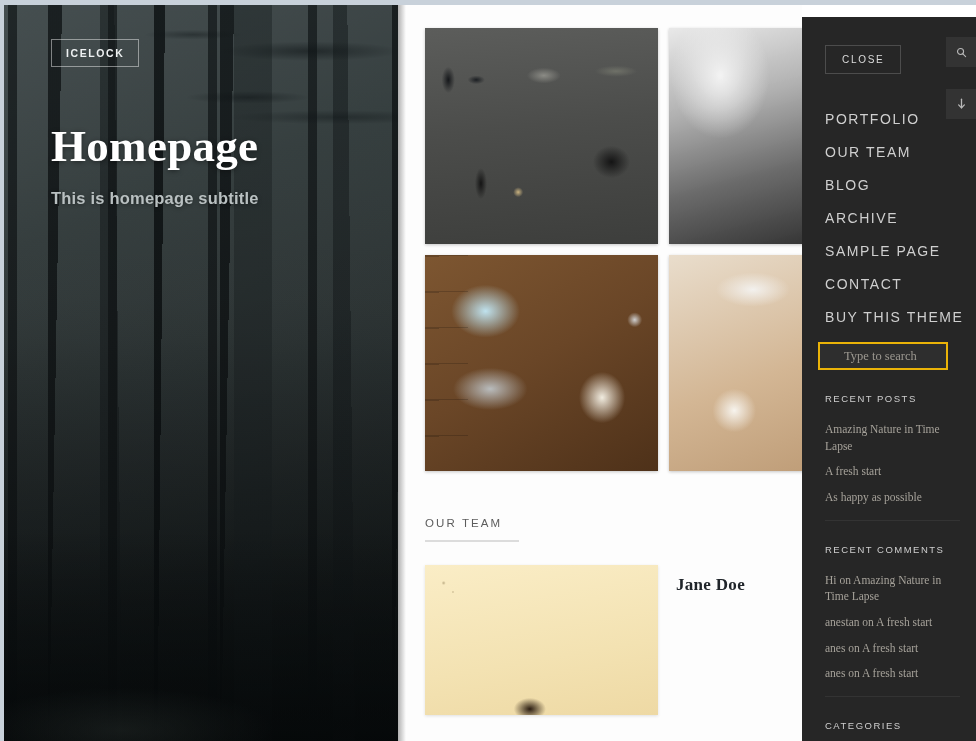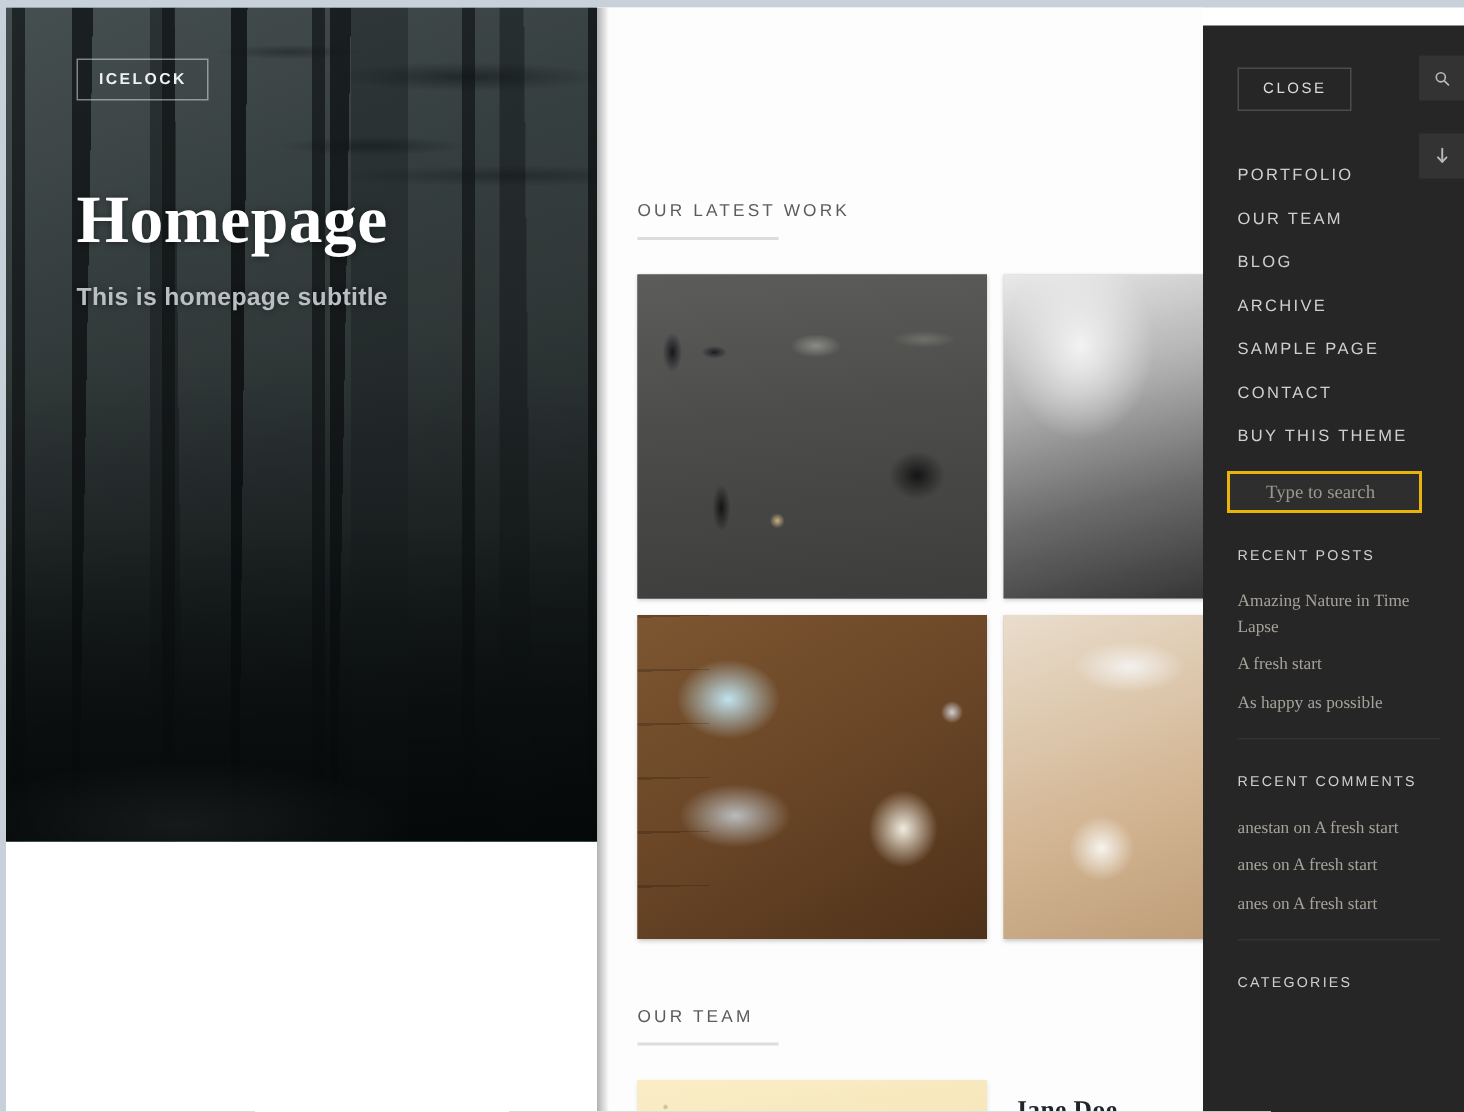--- a/index.html
+++ b/index.html
@@ -29,21 +29,21 @@
     height: 736px;
     background: #ffffff;
     overflow: hidden;
   }
 
   
   #hero {
     position: absolute;
     left: 0; top: 0;
     width: 394px;
-    height: 556px;
+    height: 736px;
     overflow: hidden;
     background: #0c4a6e;
   }
   #hero-photo {
     position: absolute;
     inset: 0;
     background-color: #33403f;
     background-image:
       
       linear-gradient(90deg, rgba(12,18,20,.72) 0 9px, transparent 9px 26px),
@@ -278,21 +278,21 @@
     font-size: 10px;
     letter-spacing: 1.7px;
     padding: 9px 16px 8px 16px;
     line-height: 1;
     cursor: pointer;
   }
   #nav { margin: 37px 0 0 23px; }
   .nav-item {
     display: block;
     color: #cfcfcf;
-    font-size: 11px;
+    font-size: 14px;
     letter-spacing: 1.55px;
     margin-bottom: 17px;
     cursor: pointer;
   }
   #search-wrap { margin: 13px 0 0 16px; }
   #search-input {
     width: 130px;
     height: 28px;
     background: #2e2e2e;
     border: 2px solid #eab308;
@@ -361,24 +361,20 @@
 
       <div id="hero-text">
         <div id="hero-title">Homepage</div>
         <div id="hero-subtitle">This is homepage subtitle</div>
       </div>
     </div>
     <div id="hero-edge"></div>
 
     <div id="content">
 
-      <div class="section-head" id="latest-work-head">
-        <div class="section-title">OUR LATEST WORK</div>
-        <div class="section-rule"></div>
-      </div>
 
       <div class="grid">
         <div class="tile tile-flatlay"></div>
         <div class="tile tile-photog"></div>
         <div class="tile tile-desk-wood"></div>
         <div class="tile tile-desk-light"></div>
       </div>
 
       <div class="section-head" id="our-team-head">
         <div class="section-title">OUR TEAM</div>
@@ -419,20 +415,21 @@
         <div class="widget-title">RECENT POSTS</div>
         <a class="widget-link">Amazing Nature in Time Lapse</a>
         <a class="widget-link">A fresh start</a>
         <a class="widget-link">As happy as possible</a>
       </div>
 
       <div class="widget-sep"></div>
 
       <div class="widget">
         <div class="widget-title">RECENT COMMENTS</div>
+        <a class="widget-link">Hi on Amazing Nature in Time Lapse</a>
         <a class="widget-link">anestan on A fresh start</a>
         <a class="widget-link">anes on A fresh start</a>
         <a class="widget-link">anes on A fresh start</a>
       </div>
 
       <div class="widget-sep"></div>
 
       <div class="widget">
         <div class="widget-title">CATEGORIES</div>
 

